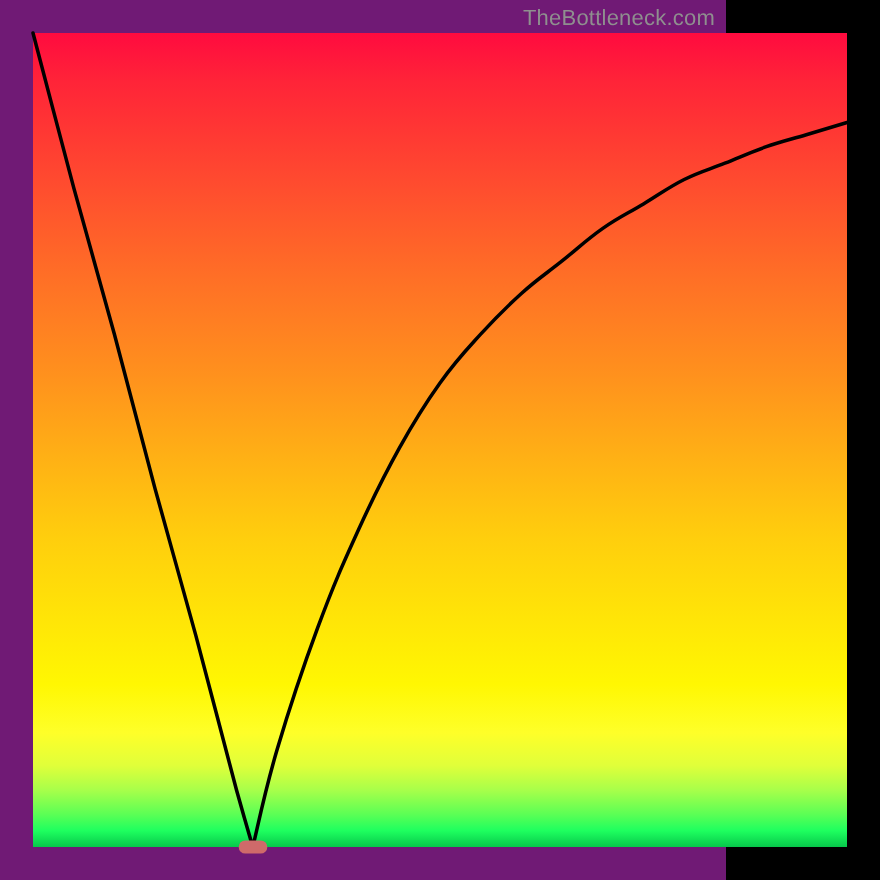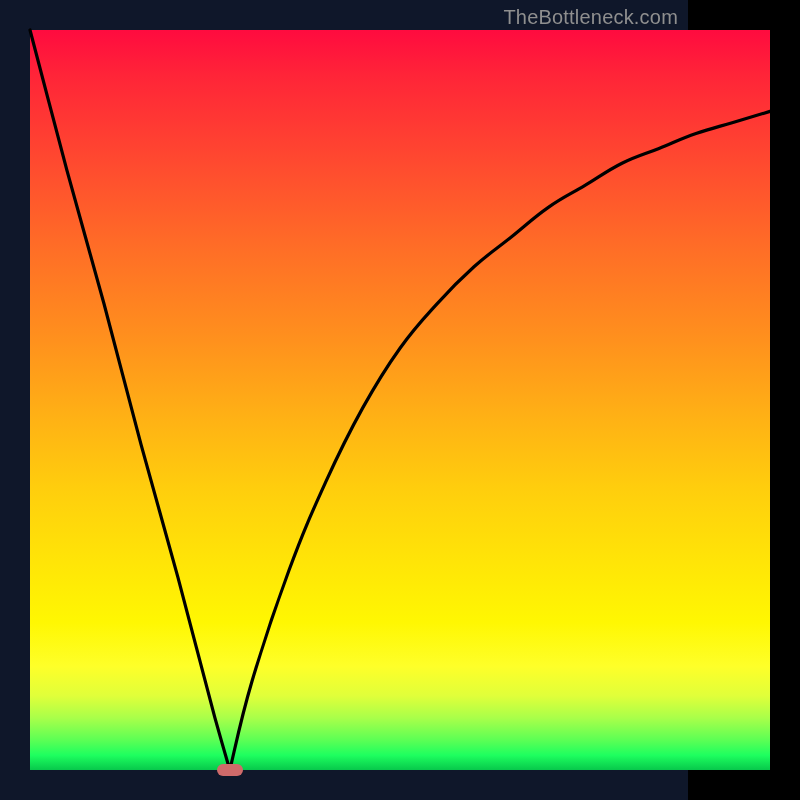--- a/index.html
+++ b/index.html
@@ -8,22 +8,21 @@
     width: 800px;
     height: 800px;
     overflow: hidden;
     background: #000;
     font-family: Arial, Helvetica, sans-serif;
   }
   .frame {
     position: relative;
     width: 660px;
     height: 800px;
-    background: #0f172a;
-    padding-left: 28px;
+    background: #701a75;
   }
   .plot-area {
     position: absolute;
     left: 30px;
     top: 30px;
     width: 740px;
     height: 740px;
     
     background: linear-gradient(
       to bottom,

